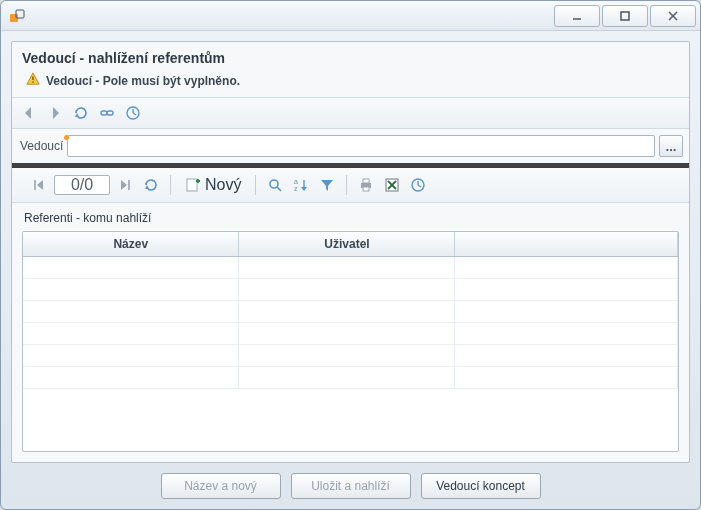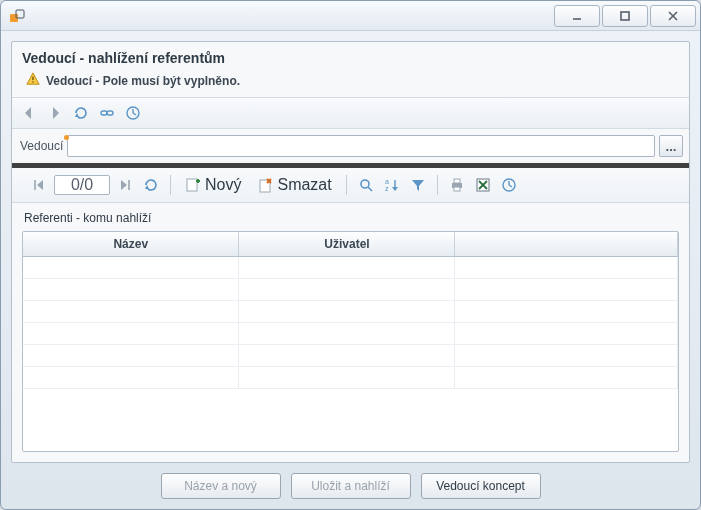--- a/index.html
+++ b/index.html
@@ -343,28 +343,20 @@
         </button>
         <span class="sep"></span>
         <button class="txt-btn">
           <svg viewBox="0 0 16 16" width="16" height="16">
               <rect x="2" y="2" width="10" height="12" fill="#fff" stroke="#9aa7b3"></rect>
               <line x1="11" y1="4" x2="15" y2="4" stroke="#2e8b3d" stroke-width="2"></line>
               <line x1="13" y1="2" x2="13" y2="6" stroke="#2e8b3d" stroke-width="2"></line>
             </svg>
           <span>Nový</span>
         </button>
-        <button class="txt-btn">
-          <svg viewBox="0 0 16 16" width="16" height="16">
-              <rect x="3" y="3" width="10" height="12" fill="#fff" stroke="#9aa7b3"></rect>
-              <line x1="10" y1="2" x2="14" y2="6" stroke="#d76a1e" stroke-width="2"></line>
-              <line x1="14" y1="2" x2="10" y2="6" stroke="#d76a1e" stroke-width="2"></line>
-            </svg>
-          <span>Smazat</span>
-        </button>
         <span class="sep"></span>
         <button class="icon-btn">
           <svg viewBox="0 0 16 16">
               <circle cx="7" cy="7" r="4" fill="none" stroke="#5b95c7" stroke-width="1.6"></circle>
               <line x1="10" y1="10" x2="14" y2="14" stroke="#5b95c7" stroke-width="1.6"></line>
             </svg>
         </button>
         <button class="icon-btn">
           <svg viewBox="0 0 16 16">
               <text x="1" y="7" font-size="7" fill="#5b95c7">a</text>

